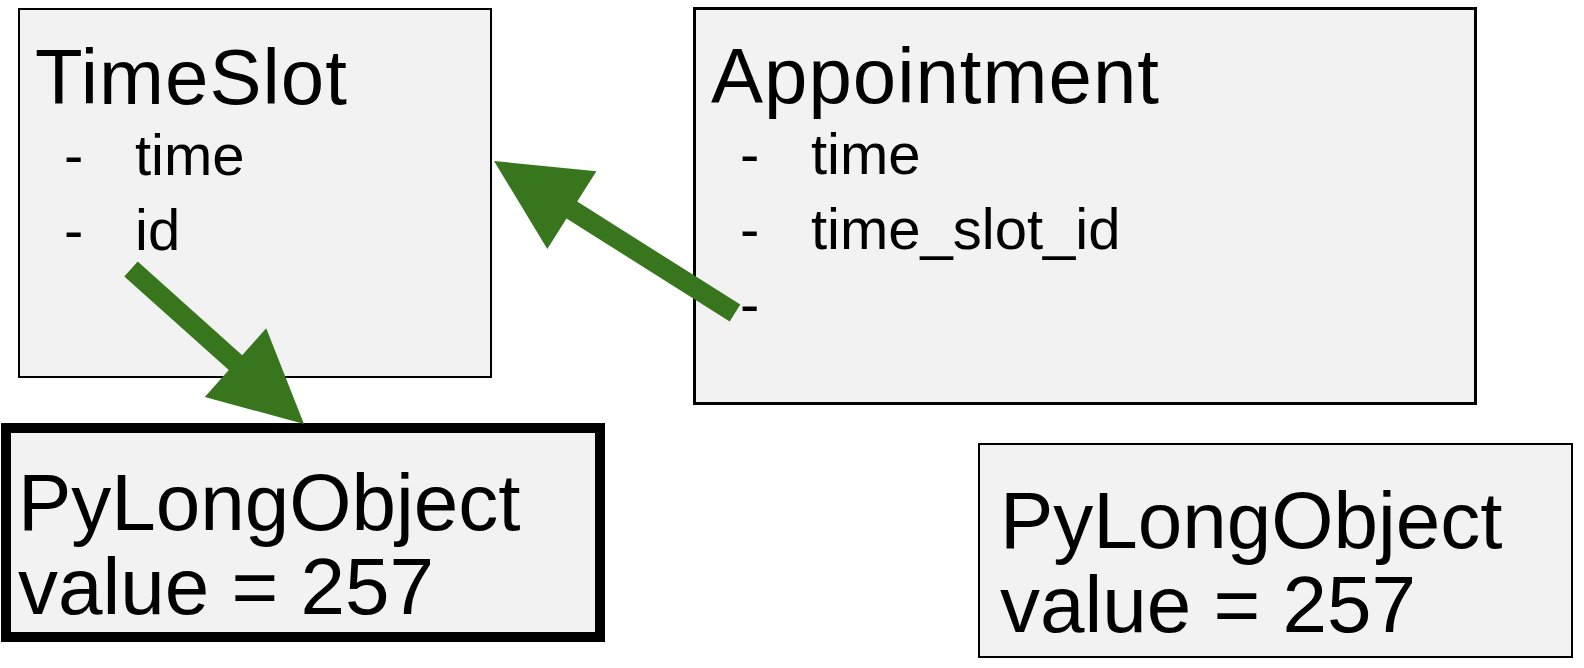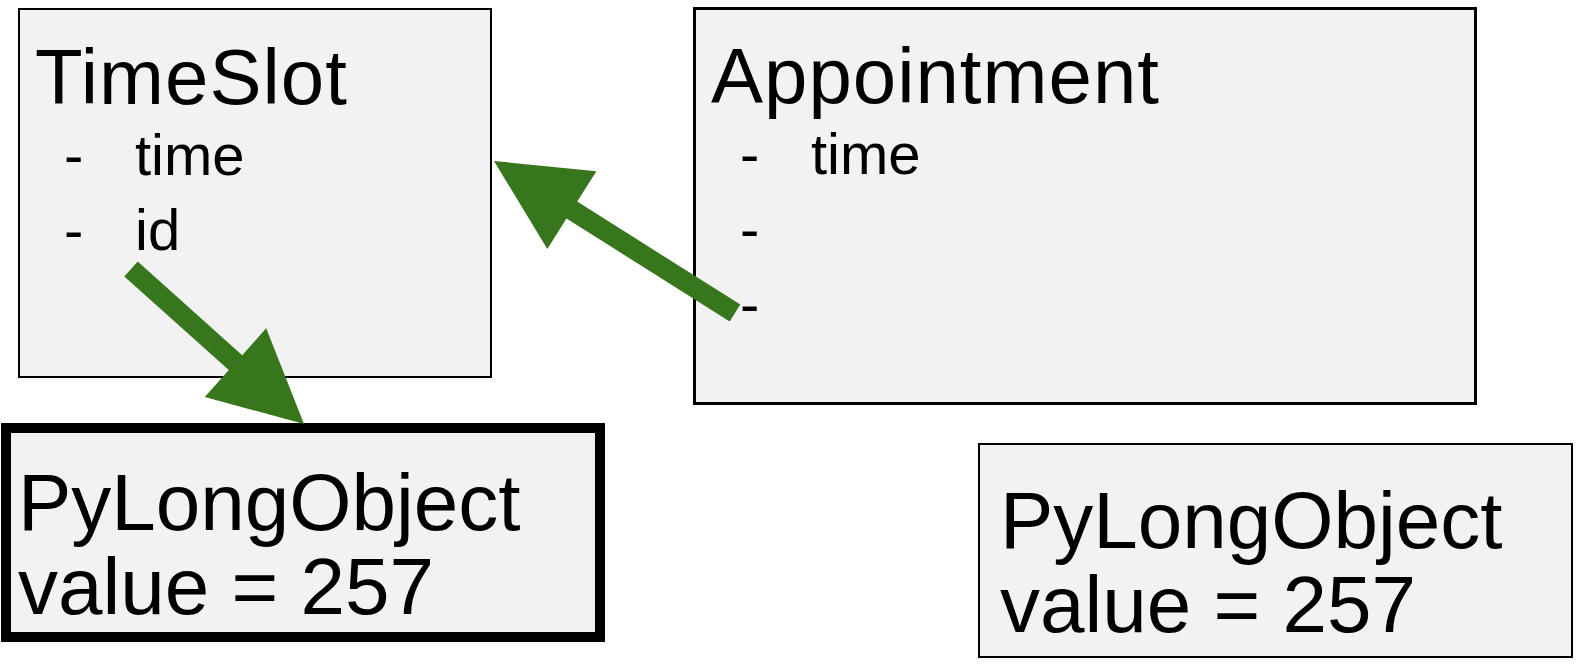--- a/index.html
+++ b/index.html
@@ -97,20 +97,21 @@
   </section>
 
   <section class="box" id="box-appointment">
     <div class="box-title">Appointment</div>
     <div class="attr-row">
       <span class="dash">-</span>
       <span class="attr-label">time</span>
     </div>
     <div class="attr-row">
       <span class="dash">-</span>
+      <span class="attr-label">time_slot_id</span>
     </div>
     <div class="attr-row">
       <span class="dash">-</span>
     </div>
   </section>
 
   <section class="box" id="box-pylong-left">
     <div class="obj-line">PyLongObject</div>
     <div class="obj-line">value = 257</div>
   </section>

